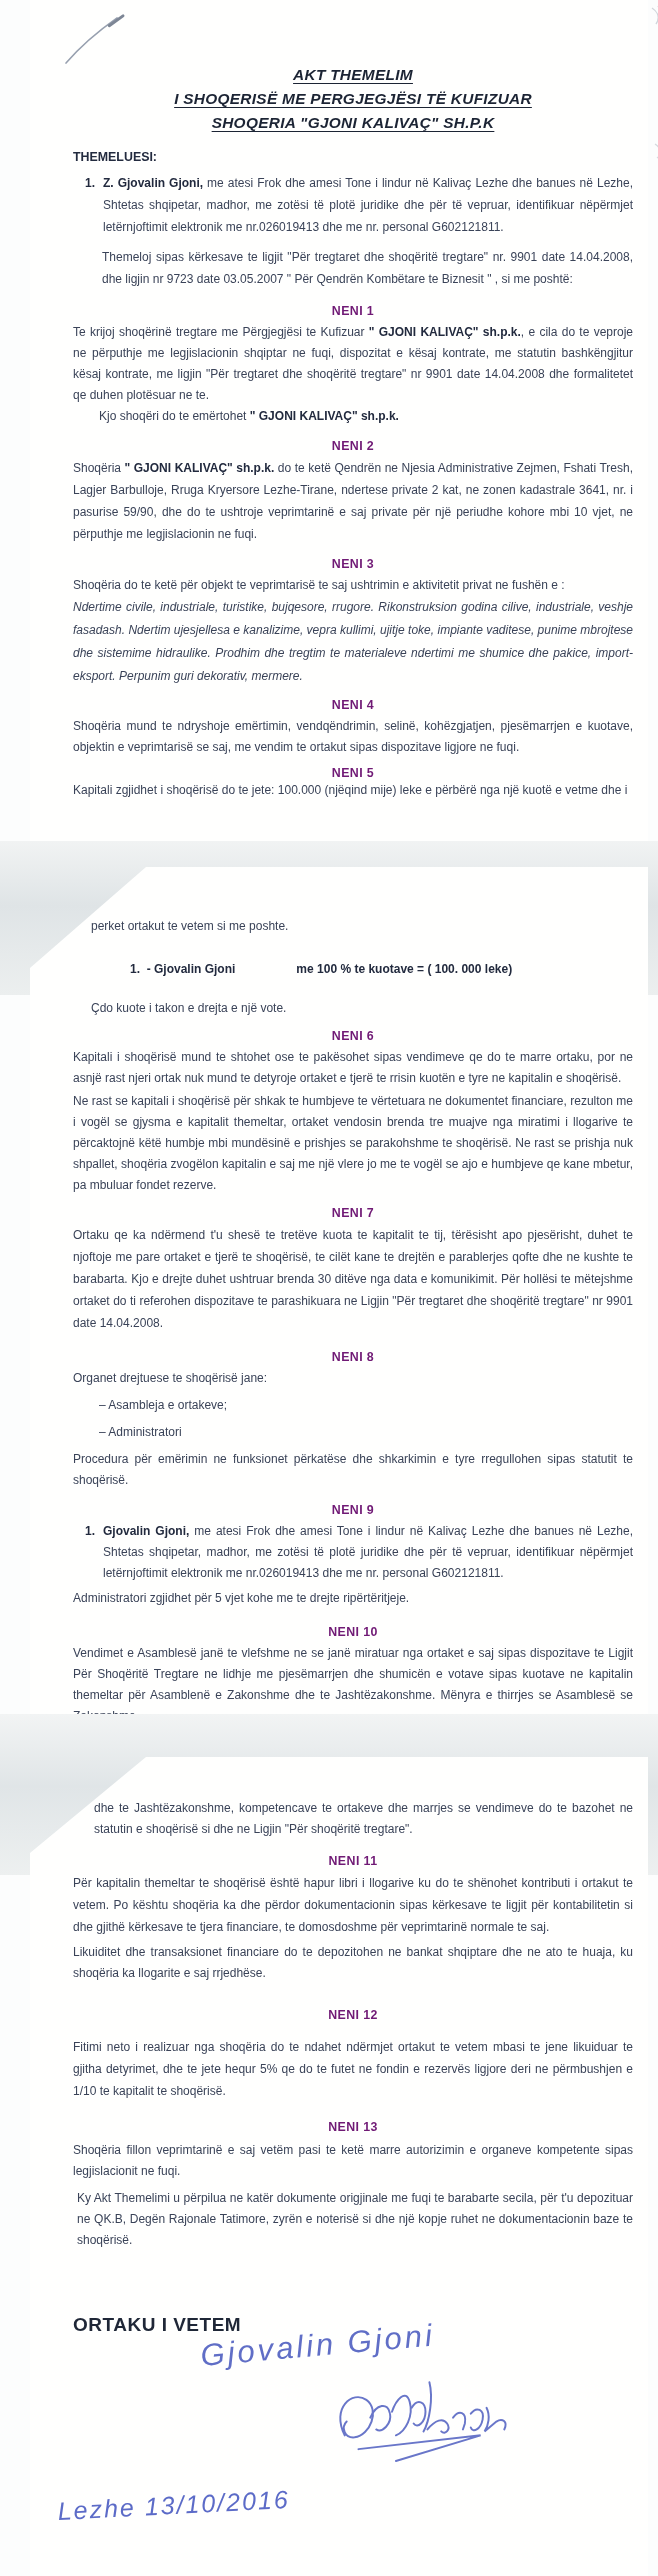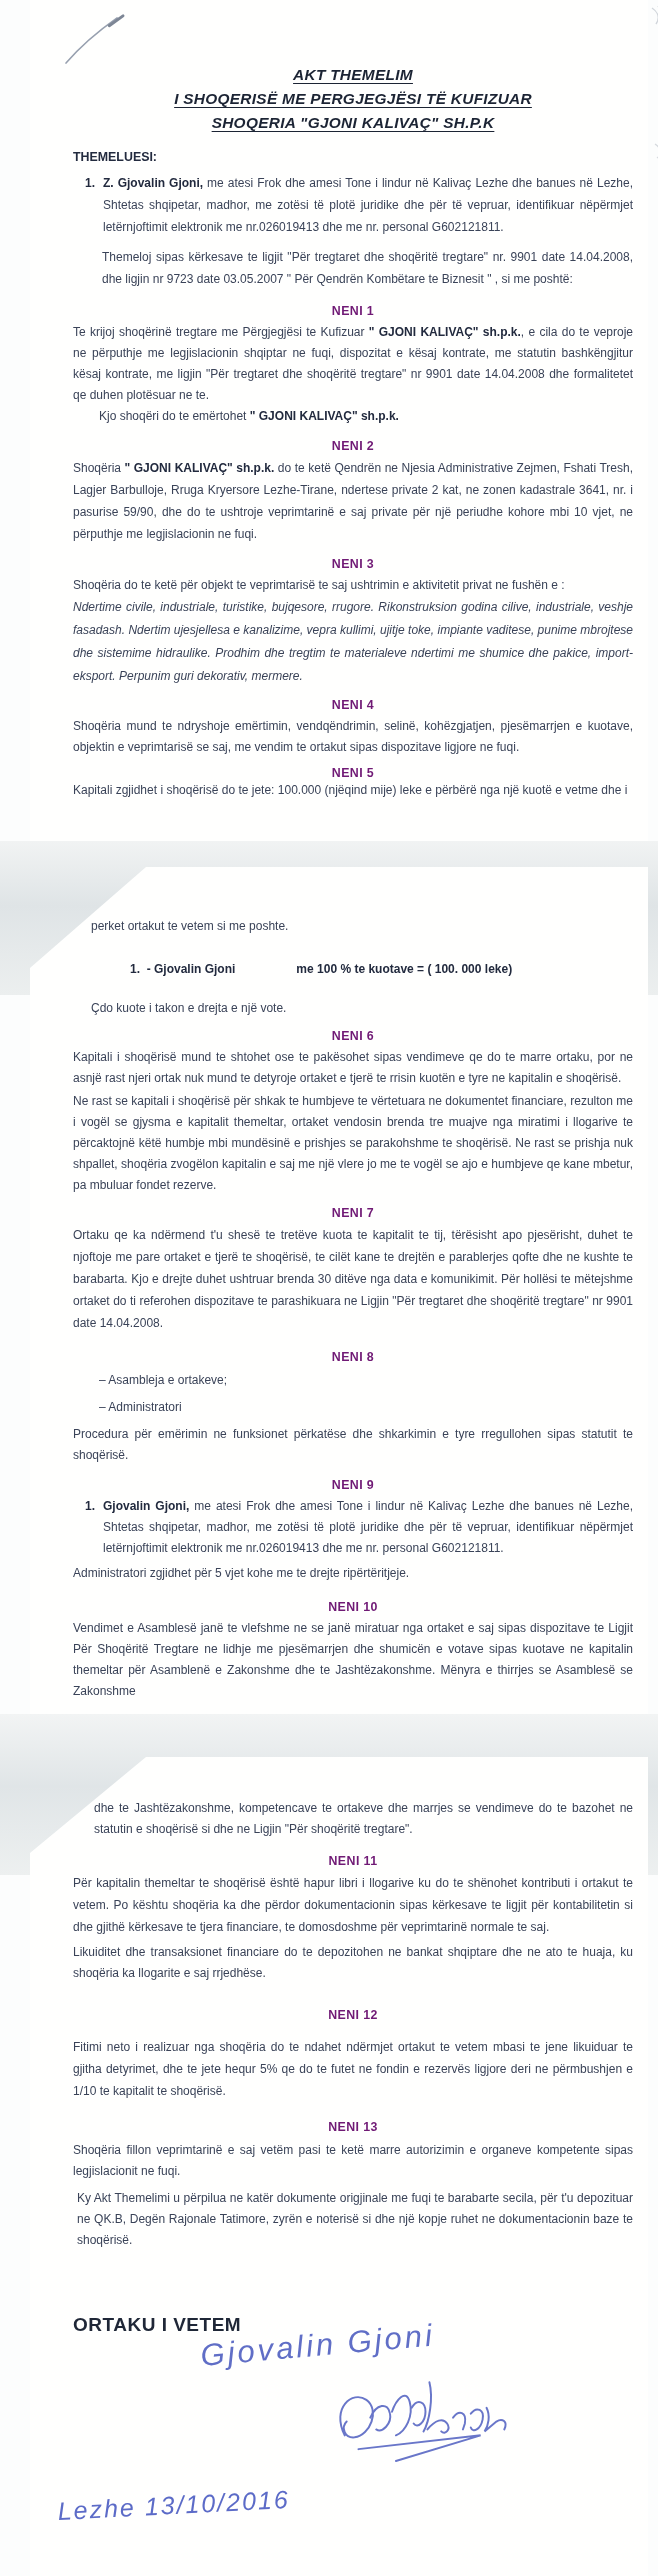--- a/index.html
+++ b/index.html
@@ -105,20 +105,21 @@
     <p class="doc mt18 carry2">Çdo kuote i takon e drejta e një vote.</p>
 
     <h3 class="neni mt10">NENI 6</h3>
     <p class="doc mt4">Kapitali i shoqërisë mund te shtohet ose te pakësohet sipas vendimeve qe do te marre ortaku, por ne asnjë rast njeri ortak nuk mund te detyroje ortaket e tjerë te rrisin kuotën e tyre ne kapitalin e shoqërisë.</p>
     <p class="doc mt2">Ne rast se kapitali i shoqërisë për shkak te humbjeve te vërtetuara ne dokumentet financiare, rezulton me i vogël se gjysma e kapitalit themeltar, ortaket vendosin brenda tre muajve nga miratimi i llogarive te përcaktojnë këtë humbje mbi mundësinë e prishjes se parakohshme te shoqërisë. Ne rast se prishja nuk shpallet, shoqëria zvogëlon kapitalin e saj me një vlere jo me te vogël se ajo e humbjeve qe kane mbetur, pa mbuluar fondet rezerve.</p>
 
     <h3 class="neni mt10">NENI 7</h3>
     <p class="doc lh22 mt4">Ortaku qe ka ndërmend t'u shesë te tretëve kuota te kapitalit te tij, tërësisht apo pjesërisht, duhet te njoftoje me pare ortaket e tjerë te shoqërisë, te cilët kane te drejtën e parablerjes qofte dhe ne kushte te barabarta. Kjo e drejte duhet ushtruar brenda 30 ditëve nga data e komunikimit. Për hollësi te mëtejshme ortaket do ti referohen dispozitave te parashikuara ne Ligjin "Për tregtaret dhe shoqëritë tregtare" nr 9901 date 14.04.2008.</p>
 
     <h3 class="neni mt16">NENI 8</h3>
+    <p class="doc mt4">Organet drejtuese te shoqërisë jane:</p>
     <p class="doc bullets">– Asambleja e ortakeve;</p>
     <p class="doc bullets">– Administratori</p>
     <p class="doc mt6">Procedura për emërimin ne funksionet përkatëse dhe shkarkimin e tyre rregullohen sipas statutit te shoqërisë.</p>
 
     <h3 class="neni mt12">NENI 9</h3>
     <div class="numbered doc mt4">
       <span class="num">1.</span>
       <div class="ntext"><span class="bold">Gjovalin Gjoni,</span><span> me atesi Frok dhe amesi Tone i lindur në Kalivaç Lezhe dhe banues në Lezhe, Shtetas shqipetar, madhor, me zotësi të plotë juridike dhe për të vepruar, identifikuar nëpërmjet letërnjoftimit elektronik me nr.026019413 dhe me nr. personal G602121811.</span></div>
     </div>
     <p class="doc mt4">Administratori zgjidhet për 5 vjet kohe me te drejte ripërtëritjeje.</p>

